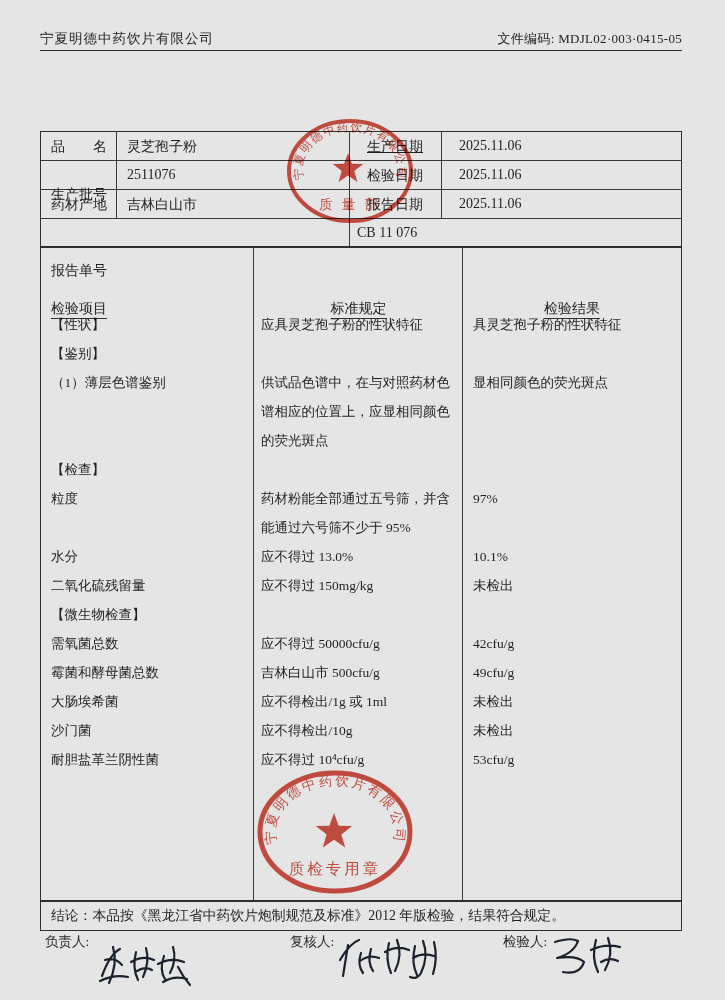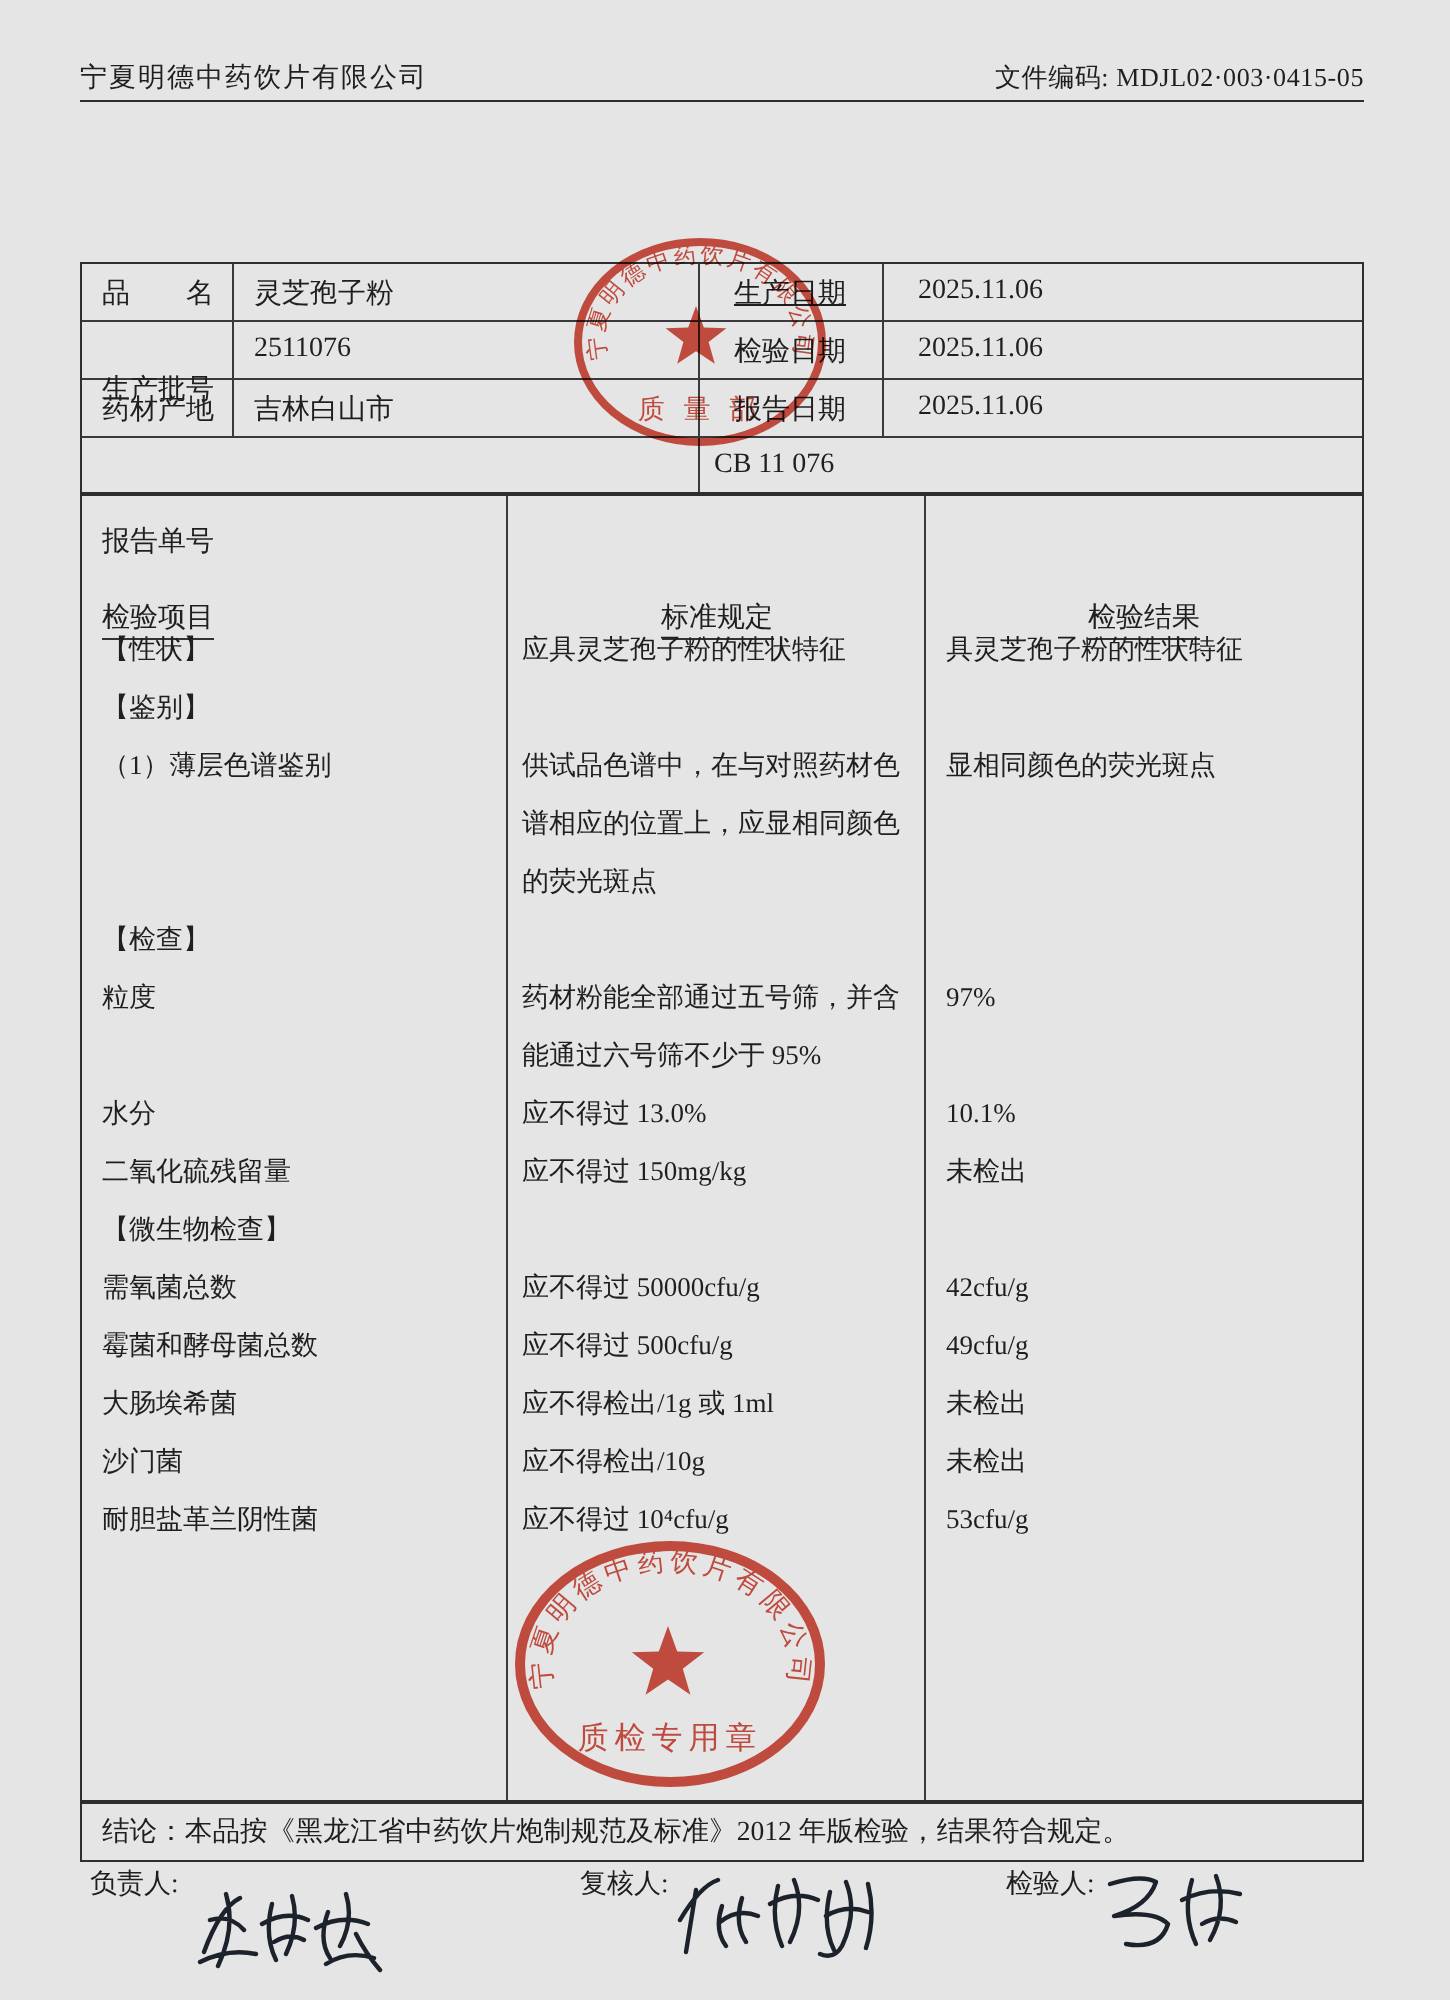--- a/index.html
+++ b/index.html
@@ -127,21 +127,21 @@
           <div class="c2"></div>
           <div class="c3"></div>
         </div>
       <div class="irow">
           <div class="c1">需氧菌总数</div>
           <div class="c2">应不得过 50000cfu/g</div>
           <div class="c3">42cfu/g</div>
         </div>
       <div class="irow">
           <div class="c1">霉菌和酵母菌总数</div>
-          <div class="c2">应不得过 500cfu/g</div>
+          <div class="c2">吉林白山市 500cfu/g</div>
           <div class="c3">49cfu/g</div>
         </div>
       <div class="irow">
           <div class="c1">大肠埃希菌</div>
           <div class="c2">应不得检出/1g 或 1ml</div>
           <div class="c3">未检出</div>
         </div>
       <div class="irow">
           <div class="c1">沙门菌</div>
           <div class="c2">应不得检出/10g</div>

